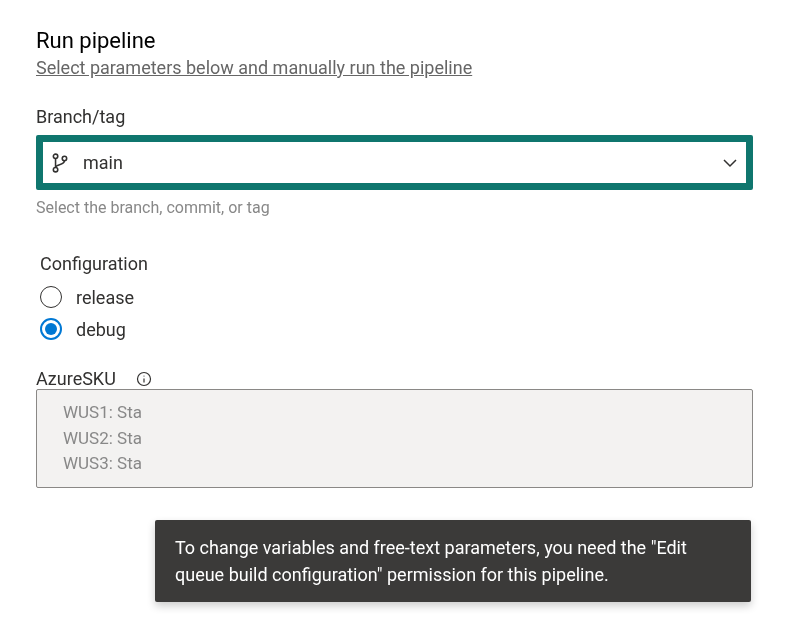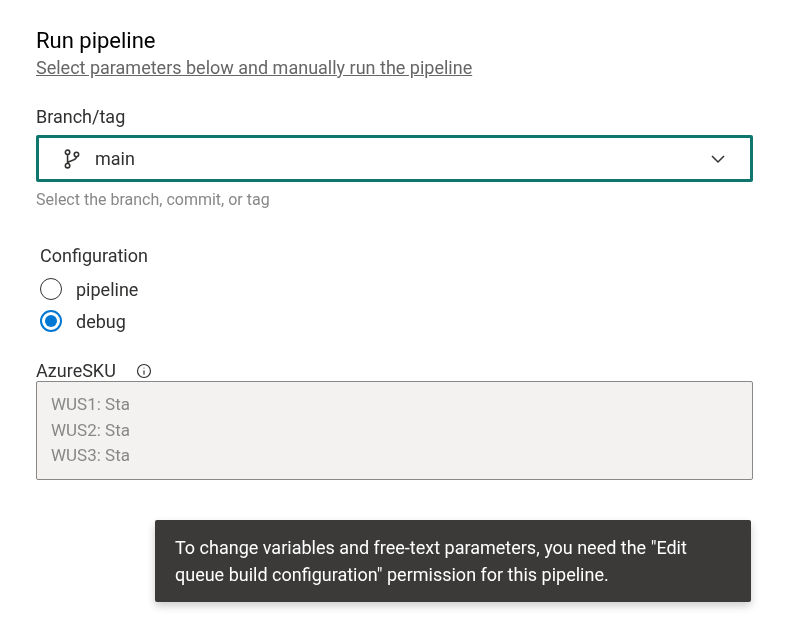--- a/index.html
+++ b/index.html
@@ -29,23 +29,23 @@
     text-decoration: underline;
   }
   .field-label {
     font-size: 18px;
     color: #323130;
     margin-bottom: 8px;
   }
   .select-box {
     display: flex;
     align-items: center;
-    border: 3px solid #0f766e;
+    border: 7px solid #0f766e;
     border-radius: 2px;
-    padding: 10px 24px;
+    padding: 10px 8px;
     width: 100%;
     cursor: pointer;
     background: #fff;
   }
   .select-box .branch-icon {
     margin-right: 14px;
     display: flex;
     align-items: center;
   }
   .select-box .select-value {
@@ -131,21 +131,21 @@
   }
   .info-icon {
     display: inline-flex;
     align-items: center;
     cursor: pointer;
   }
   .textarea-box {
     border: 1px solid #8a8886;
     border-radius: 2px;
     background: #f3f2f1;
-    padding: 10px 14px;
+    padding: 10px 26px;
     width: 100%;
     min-height: 80px;
     font-size: 17px;
     color: #888;
     line-height: 1.5;
     cursor: not-allowed;
   }
   .tooltip {
     position: absolute;
     left: 155px;
@@ -185,21 +185,21 @@
   </span>
 </div>
 <div class="helper-text">Select the branch, commit, or tag</div>
 
 <div class="section">
   <div class="section-inner">
     <div class="field-label">Configuration</div>
     <div class="radio-group">
       <div class="radio-row">
         <div class="radio"></div>
-        <div class="radio-label">pipeline</div>
+        <div class="radio-label">release</div>
       </div>
       <div class="radio-row">
         <div class="radio selected"></div>
         <div class="radio-label">debug</div>
       </div>
     </div>
 
   </div>
 
   <div class="azure-section">

